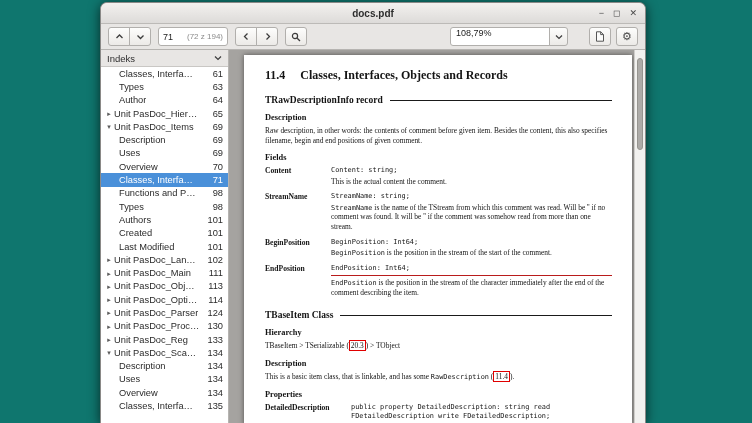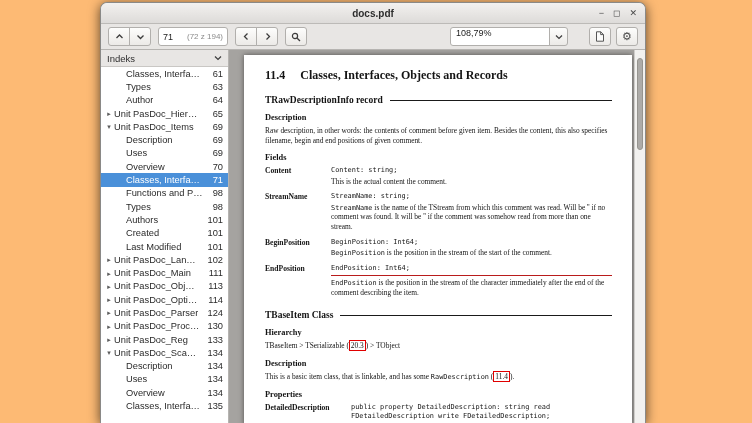--- a/index.html
+++ b/index.html
@@ -1,19 +1,19 @@
 <!DOCTYPE html>
 <html><head>
 <meta charset="utf-8">
 <style>
   * { margin:0; padding:0; box-sizing:border-box; }
   html,body { width:752px; height:423px; overflow:hidden; background:#000; }
   body { font-family:"Liberation Sans", sans-serif; }
 
-  .screen { position:relative; width:752px; height:423px; background:#fdba74; overflow:hidden; }
+  .screen { position:relative; width:752px; height:423px; background:#0f766e; overflow:hidden; }
 
   .window { position:absolute; left:100px; top:2px; width:546px; height:421px;
             background:#e8e6e4; border:1px solid #8a8987; border-bottom:none;
             border-radius:7px 7px 0 0; overflow:hidden;
             box-shadow:0 2px 12px rgba(0,0,0,.65); display:flex; flex-direction:column; }
 
   
   .titlebar { height:21px; flex:0 0 21px; background:linear-gradient(#f3f1ef,#dddbd9);
               border-bottom:1px solid #bcbab7; position:relative;
               display:flex; align-items:center; justify-content:center; }
@@ -50,21 +50,21 @@
 
   .sidebar { width:128px; flex:0 0 128px; background:#fff; border-right:1px solid #b6b4b1;
              display:flex; flex-direction:column; min-height:0;justify-content:space-between; }
   .sidebar-header { height:17px; flex:0 0 17px; background:#e8e6e4; border-bottom:1px solid #c9c7c4;
                     display:flex; align-items:center; padding:0 6px; font-size:9.5px; color:#2e2e2e; }
   .sidebar-header .dd { margin-left:auto; }
   .tree { flex:1; overflow:hidden; }
   .tree-row { height:13.3px; display:flex; align-items:center; padding-right:5px;
               font-size:9.3px; color:#2a2a2a; white-space:nowrap; }
   .tree-row.depth0 { padding-left:3px; }
-  .tree-row.depth1 { padding-left:15px; }
+  .tree-row.depth1 { padding-left:8px; }
   .expander { width:10px; flex:0 0 10px; font-size:7px; color:#5c5c5c; text-align:center; line-height:1; }
   .tree-label { overflow:hidden; text-overflow:clip; }
   .tree-page { margin-left:auto; padding-left:4px; color:#2a2a2a; }
   .tree-row.selected { background:#4a90d9; color:#fff; }
   .tree-row.selected .tree-page, .tree-row.selected .expander { color:#fff; }
 
   
   .doc-area { position:relative; flex:1; background:#a5a3a0; min-width:0; overflow:hidden; }
   .scrollbar { position:absolute; top:0; right:0; bottom:0; width:11px; background:#f2f1ef;
                border-left:1px solid #cfcdca; }

